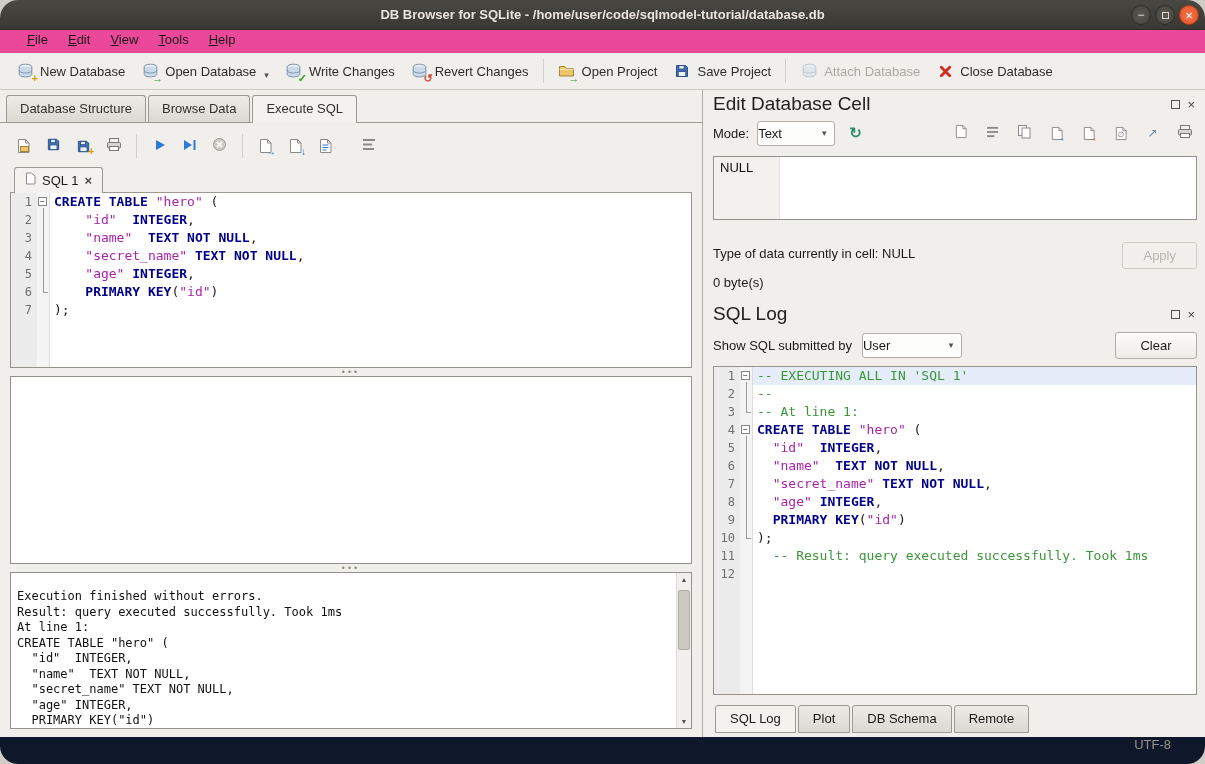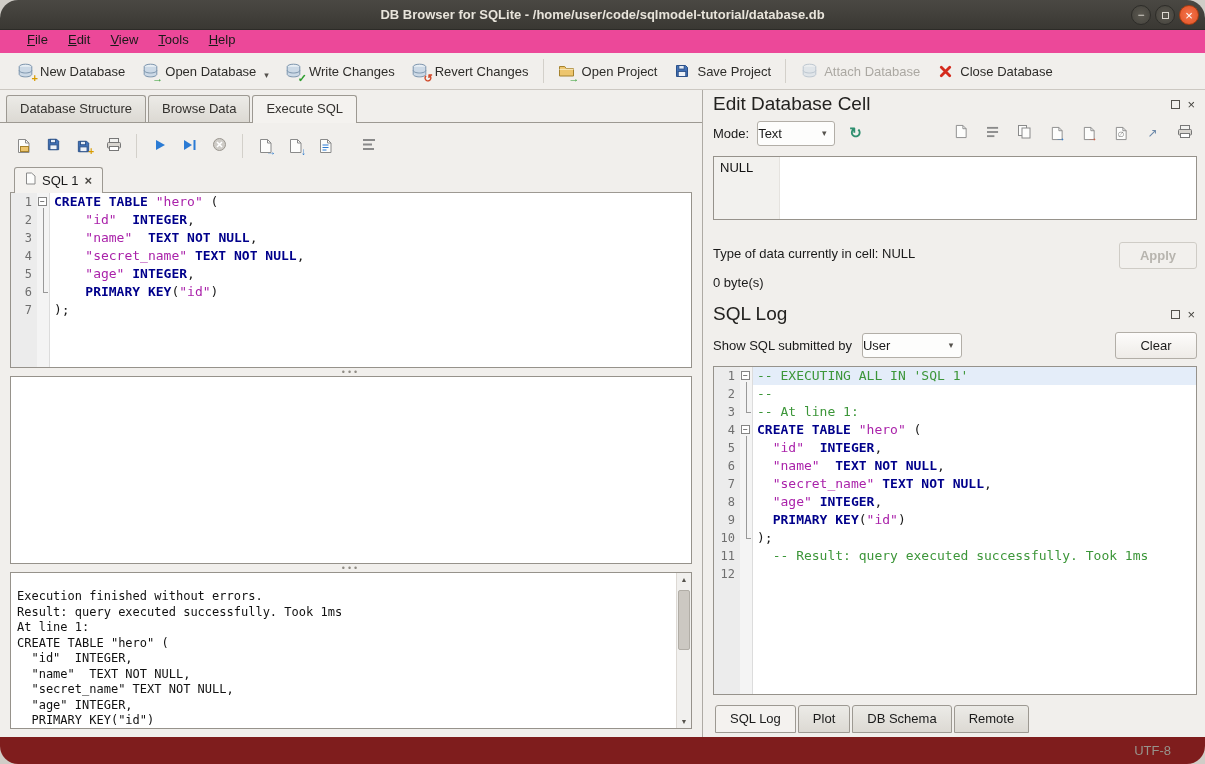--- a/index.html
+++ b/index.html
@@ -107,32 +107,32 @@
   .cell-icon-btn { width:25px; height:25px; display:flex; align-items:center; justify-content:center; position:relative; border-radius:3px; }
   .cell-icon-btn .badge { right:0; bottom:0; font-size:10px; }
   .cell-box { height:64px; margin-top:6px; background:#fff; border:1px solid #96928b; position:relative; overflow:hidden; }
   .cell-strip { position:absolute; left:0; top:0; bottom:0; width:66px; background:#f2f1ee; border-right:1px solid #e5e3df; }
   .cell-value { position:relative; padding:3px 6px; font-size:13px; color:#111; }
   .type-row { display:flex; align-items:flex-start; justify-content:space-between; margin-top:22px; }
   .type-text { font-size:13px; padding-top:4px; }
   .size-text { font-size:13px; margin-top:6px; }
   .btn { display:inline-flex; align-items:center; justify-content:center; height:27px; padding:0 20px;
     background:linear-gradient(#fdfcfb,#eeebe7); border:1px solid #b2aea7; border-radius:3px; font-size:13px; cursor:default; }
-  .btn.disabled { background:#f2f0ed; border-color:#cfccc6; color:#b7b4ae;font-weight:bold; }
+  .btn.disabled { background:#f2f0ed; border-color:#cfccc6; color:#b7b4ae; }
   .log-header { margin-top:12px; }
   .filter-row { height:34px; display:flex; align-items:center; gap:10px; margin-top:2px; }
   .filter-row .btn { margin-left:auto; width:82px; }
   .log-box { flex:1; margin-top:4px; background:#fff; border:1px solid #96928b; display:flex; overflow:hidden; }
   .bottom-tabs { display:flex; align-items:flex-start; margin-top:10px; padding-left:2px; }
   .btab { padding:5px 14px 6px; border:1px solid #9d9992; border-radius:3px 3px 0 0;
     background:linear-gradient(#ecebe7,#dcd9d3); margin-right:2px; font-size:13px; cursor:default; }
   .btab.active { background:#f4f2ef; }
   
-  .statusbar { height:27px; display:flex; align-items:center; justify-content:flex-end; padding-right:34px;
-    color:#97938c; font-size:13px; background:#7f1d1d; }
+  .statusbar { height:27px; display:flex; justify-content:flex-end; padding-right:34px;
+    color:#97938c; font-size:13px; background:#0f172a; }
 </style>
 </head>
 <body>
 
 <div class="window">
 
   <div class="titlebar">
     <div class="title">DB Browser for SQLite - /home/user/code/sqlmodel-tutorial/database.db</div>
     <div class="win-controls">
       <div class="win-btn">

